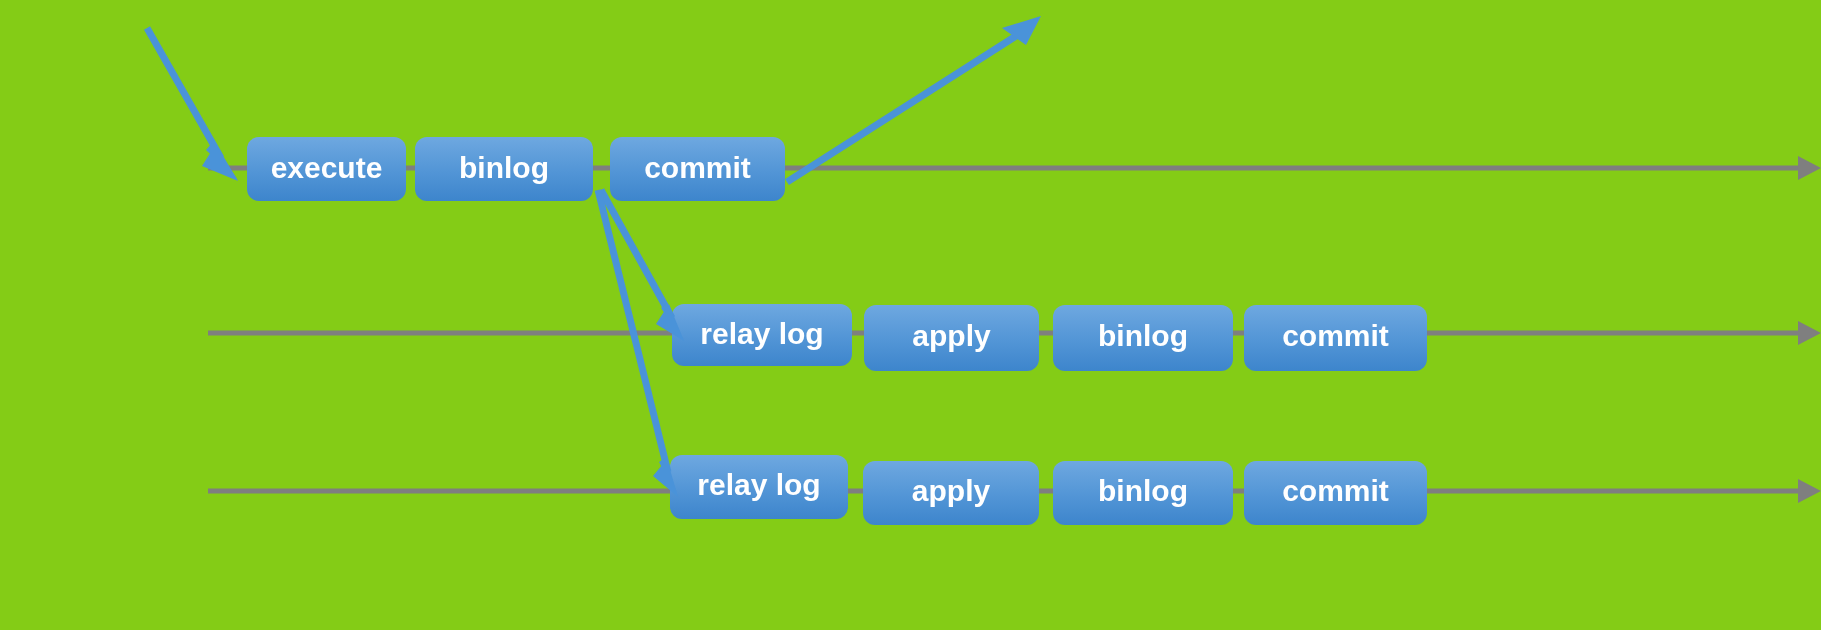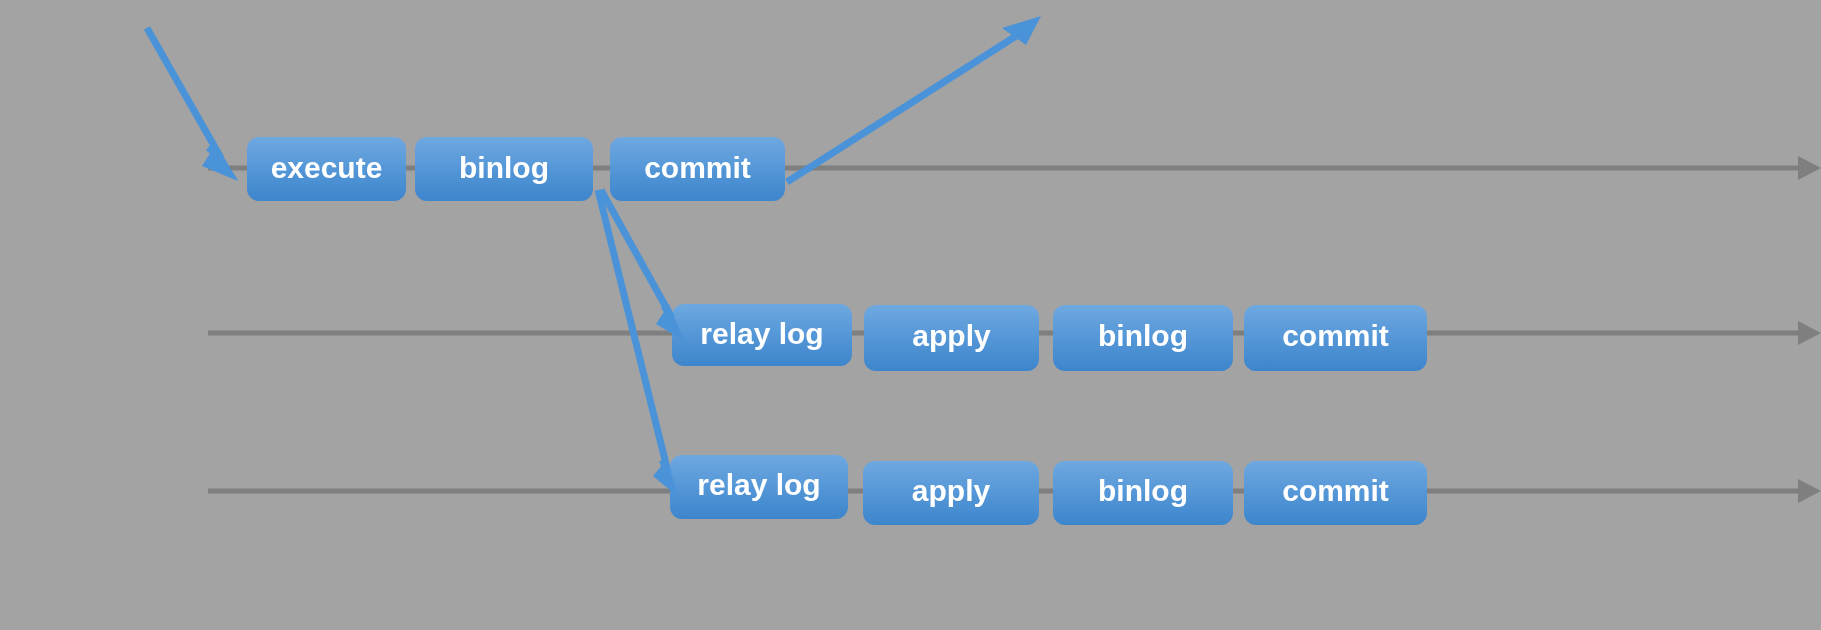--- a/index.html
+++ b/index.html
@@ -4,21 +4,21 @@
 <style>
   html, body {
     margin: 0;
     padding: 0;
     background: #000000;
   }
   #stage {
     position: relative;
     width: 1821px;
     height: 630px;
-    background: #a3a3a3;
+    background: #84cc16;
     overflow: hidden;
     font-family: "Liberation Sans", sans-serif;
   }
   #diagram-svg {
     position: absolute;
     left: 0;
     top: 0;
     width: 1821px;
     height: 630px;
     display: block;

